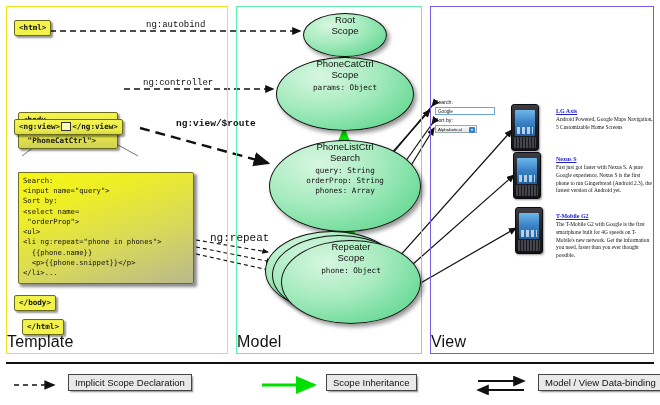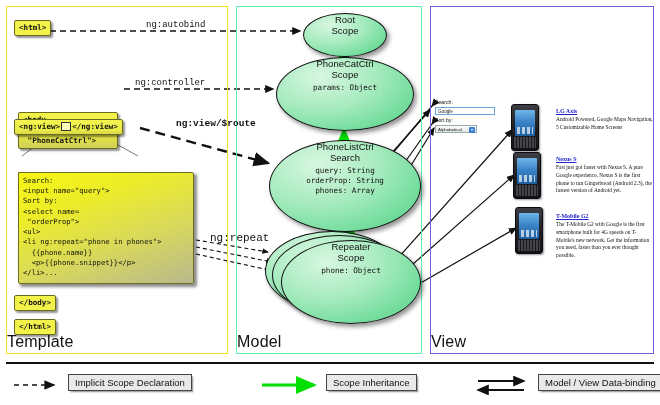--- a/index.html
+++ b/index.html
@@ -20,21 +20,21 @@
     box-shadow:2px 2px 2px rgba(0,0,0,.42);
     font-family:"DejaVu Sans Mono","Liberation Mono",monospace;
     font-size:7.6px;font-weight:bold;color:#111;
     padding:2px 4px;white-space:pre;line-height:1.35;}
   #tag-html{left:14px;top:20px;}
   #tag-body{left:18px;top:64px;width:100px;
     background:linear-gradient(180deg,#f2f24a 0%,#eaea46 60%,#cfcf55 100%);margin-top:48px;}
   #tag-ngview{left:14px;top:119px;
     background:linear-gradient(180deg,#f5f552 0%,#ecec47 70%,#d7d74c 100%);}
   #tag-bodyclose{left:14px;top:295px;}
-  #tag-htmlclose{left:14px;top:319px;}
+  #tag-htmlclose{left:22px;top:319px;}
   .ngview-slot{display:inline-block;width:8px;height:7px;border:1.1px solid #333;
     background:#fbfbb8;vertical-align:middle;margin:0 1px;}
 
   
   #note-wrap{position:absolute;left:18px;top:155px;width:176px;height:135px;}
   #note-tab{position:absolute;left:0;top:0;width:115px;height:18px;
     background:#f4f417;border:1.2px solid #7a7a20;border-bottom:none;border-radius:2px 2px 0 0;
     box-shadow:2px 0 2px rgba(0,0,0,.25);
     font-family:"DejaVu Serif","Liberation Serif",serif;font-style:italic;font-weight:bold;
     font-size:9.5px;color:#111;text-align:center;line-height:18px;}
@@ -96,21 +96,21 @@
     font-family:"Liberation Serif",serif;color:#111;}
   #listing1{left:556px;top:108px;}
   #listing2{left:556px;top:156px;}
   #listing3{left:556px;top:213px;}
 
   
   .conn-label{position:absolute;
     font-family:Liberation Mono, monospace;
     font-size:9px;color:#111;white-space:nowrap;}
   #lbl-autobind{left:146px;top:20px;}
-  #lbl-controller{left:135px;top:78px;}
+  #lbl-controller{left:143px;top:78px;}
   #lbl-ngroute{left:176px;top:118px;font-weight:bold;font-size:9.5px;}
   #lbl-repeat{left:210px;top:232px;font-size:11px;}
 
   
   #legend-rule{position:absolute;left:6px;top:362px;width:648px;height:2px;background:#111;}
   #legend{position:absolute;left:6px;top:372px;width:648px;height:26px;}
   .lg-item{position:absolute;display:flex;align-items:center;gap:6px;}
   .lg-box{box-sizing:border-box;border:1.3px solid #444;background:#e9e9e9;
     box-shadow:1.5px 1.5px 1.5px rgba(0,0,0,.35);
     font-size:9.5px;color:#111;padding:2px 6px;white-space:nowrap;}

